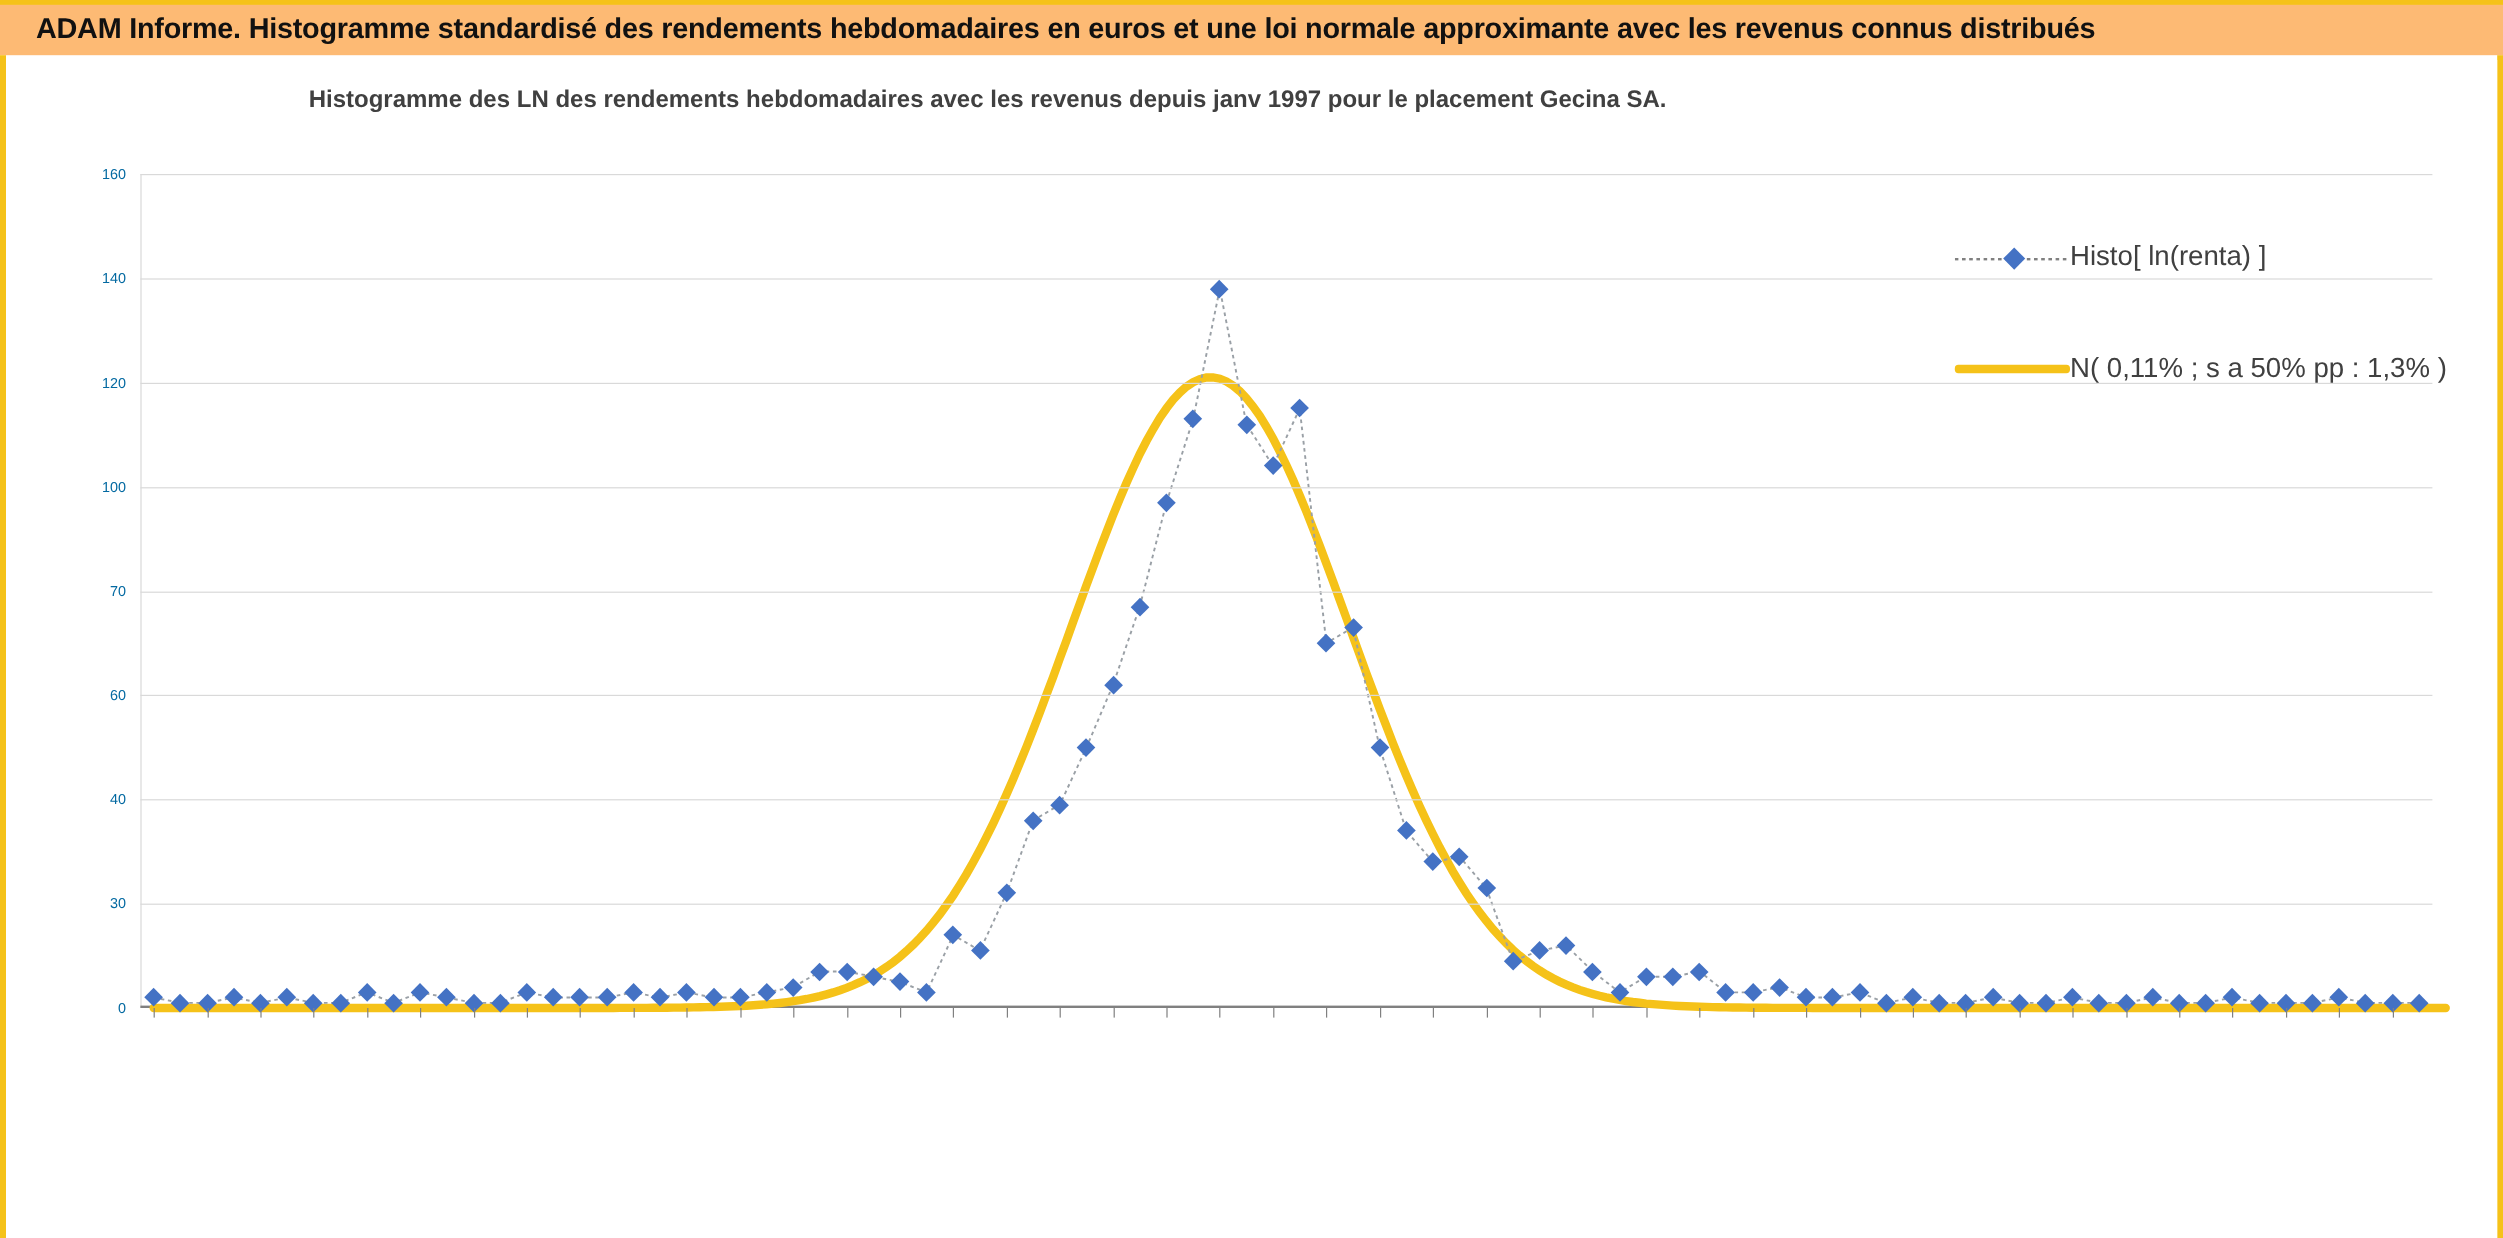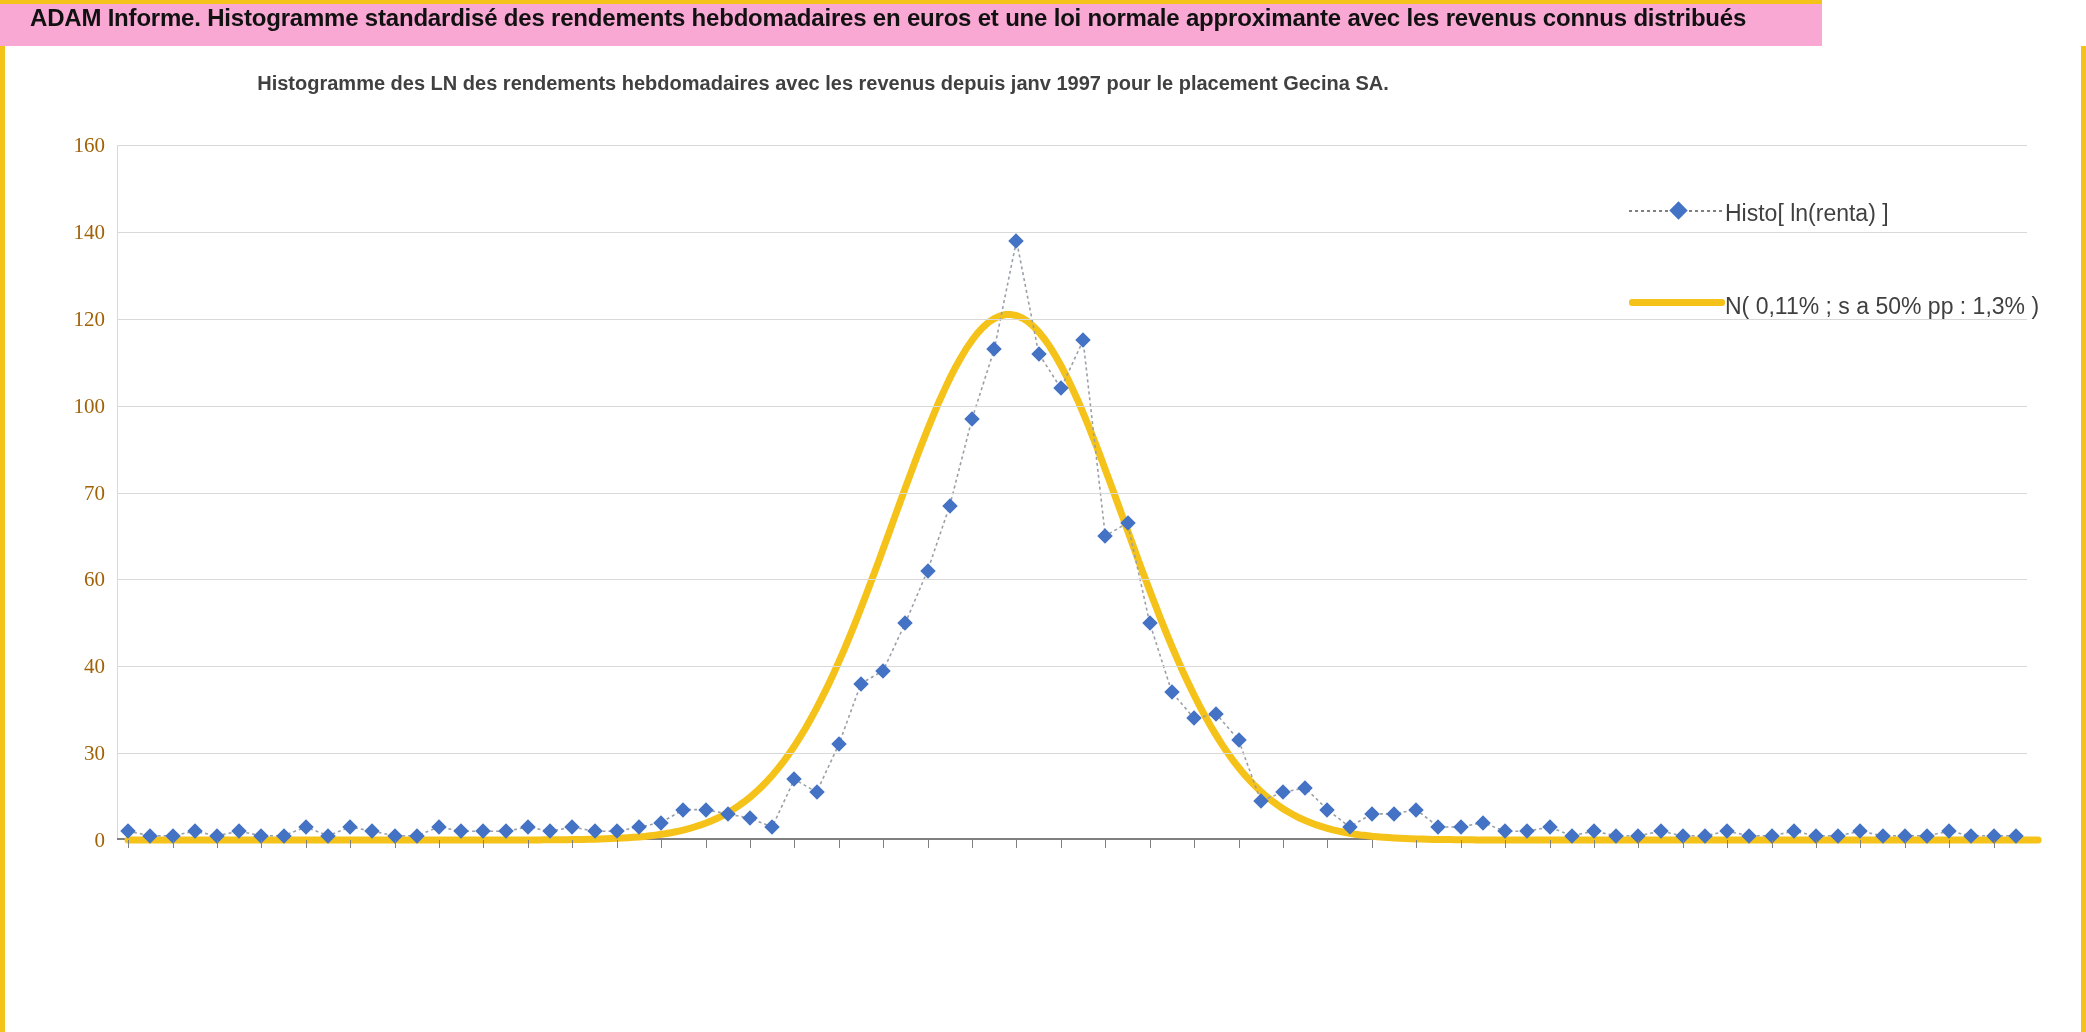--- a/index.html
+++ b/index.html
@@ -5,25 +5,25 @@
   html,body{margin:0;padding:0;}
   body{
     width:2086px;height:1032px;
     background:#ffffff;
     font-family:"Liberation Sans", sans-serif;
     overflow:hidden;
     position:relative;
   }
   
   #banner{
-    position:absolute;left:0;top:0;width:1822px;height:46px;
-    background:#f9a8d4;
+    position:absolute;left:0;top:0;width:2086px;height:46px;
+    background:#fdba74;
     border-top:4px solid #F5C219;
     box-sizing:border-box;
-    display:flex;align-items:flex-start;
+    display:flex;align-items:center;
   }
   #banner-text{
     font-size:24px;font-weight:bold;color:#111111;
     padding-left:30px;white-space:nowrap;letter-spacing:-0.2px;
   }
   
   #left-rail{
     position:absolute;left:0;top:46px;width:5px;height:986px;background:#F5C219;
   }
   #right-rail{
@@ -39,42 +39,41 @@
     font-size:20px;font-weight:bold;color:#404040;
     padding-right:440px;box-sizing:border-box;
   }
   
   #plot{
     position:absolute;left:112px;top:95px;width:1910px;height:695px;
   }
   .gridline{position:absolute;left:0;width:100%;height:1px;background:#D9D9D9;}
   .axis-y-label{
     position:absolute;right:calc(100% + 12px);
-    font-size:21px;color:#a16207;transform:translateY(-50%);
+    font-size:12px;color:#0369a1;transform:translateY(-50%);
     white-space:nowrap;
-    font-family:Liberation Serif, serif;
   }
   #yaxis-line{position:absolute;left:0;top:0;width:1px;height:100%;background:#D9D9D9;}
   #xaxis-line{position:absolute;left:0;bottom:0;width:100%;height:2px;background:#808080;}
   .tickmark{position:absolute;bottom:-8px;width:1px;height:8px;background:#808080;}
   
   .pt{
     position:absolute;width:11px;height:11px;background:#4472C4;
     transform:translate(-50%,50%) rotate(45deg);
   }
   #histo-svg,#normal-svg{position:absolute;left:0;top:0;width:100%;height:100%;overflow:visible;}
   
   #xlabels{
     position:absolute;left:112px;top:800px;width:1910px;height:210px;
   }
   
   #legend{
     position:absolute;right:52px;top:150px;width:400px;
   }
-  .legend-row{display:flex;align-items:flex-start;margin-bottom:66px;}
+  .legend-row{display:flex;align-items:flex-end;margin-bottom:66px;}
   .legend-key{width:96px;height:22px;position:relative;flex:0 0 96px;}
   .legend-label{font-size:23px;color:#404040;white-space:nowrap;}
   .dotline{position:absolute;left:0;top:10px;width:96px;height:2px;
     background-image:linear-gradient(to right,#808080 50%,rgba(255,255,255,0) 0%);
     background-size:6px 2px;background-repeat:repeat-x;}
   .diamond{position:absolute;left:43px;top:4px;width:13px;height:13px;background:#4472C4;transform:rotate(45deg);}
   .thickline{position:absolute;left:0;top:6px;width:96px;height:7px;background:#F5C219;border-radius:3px;}
 </style>
 </head>
 <body>

